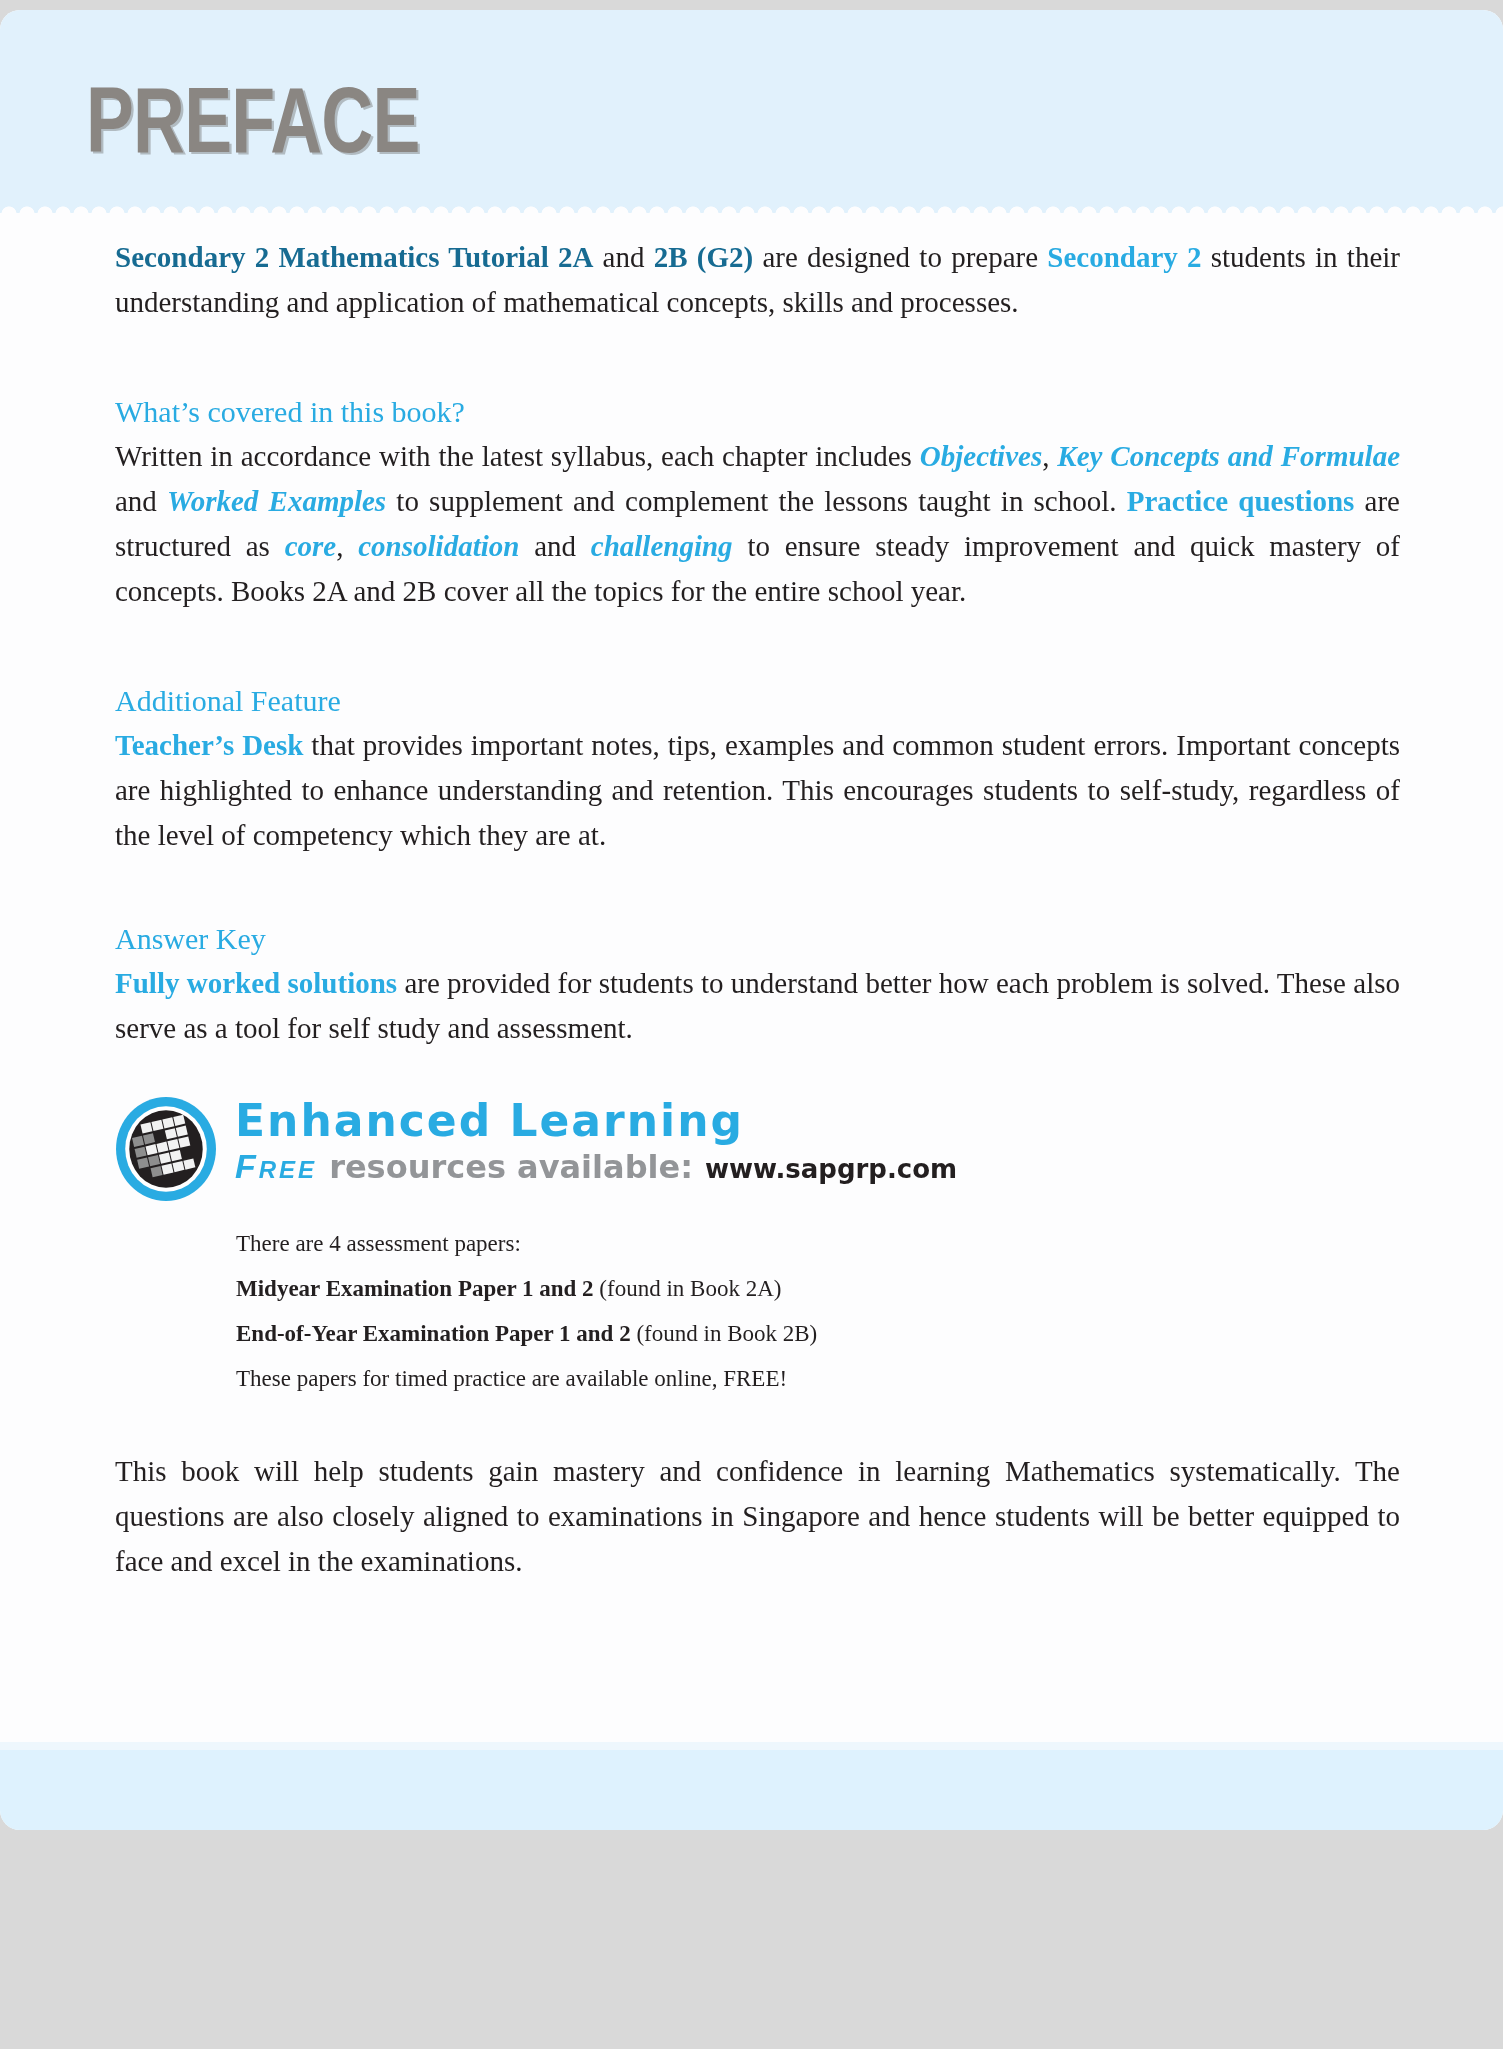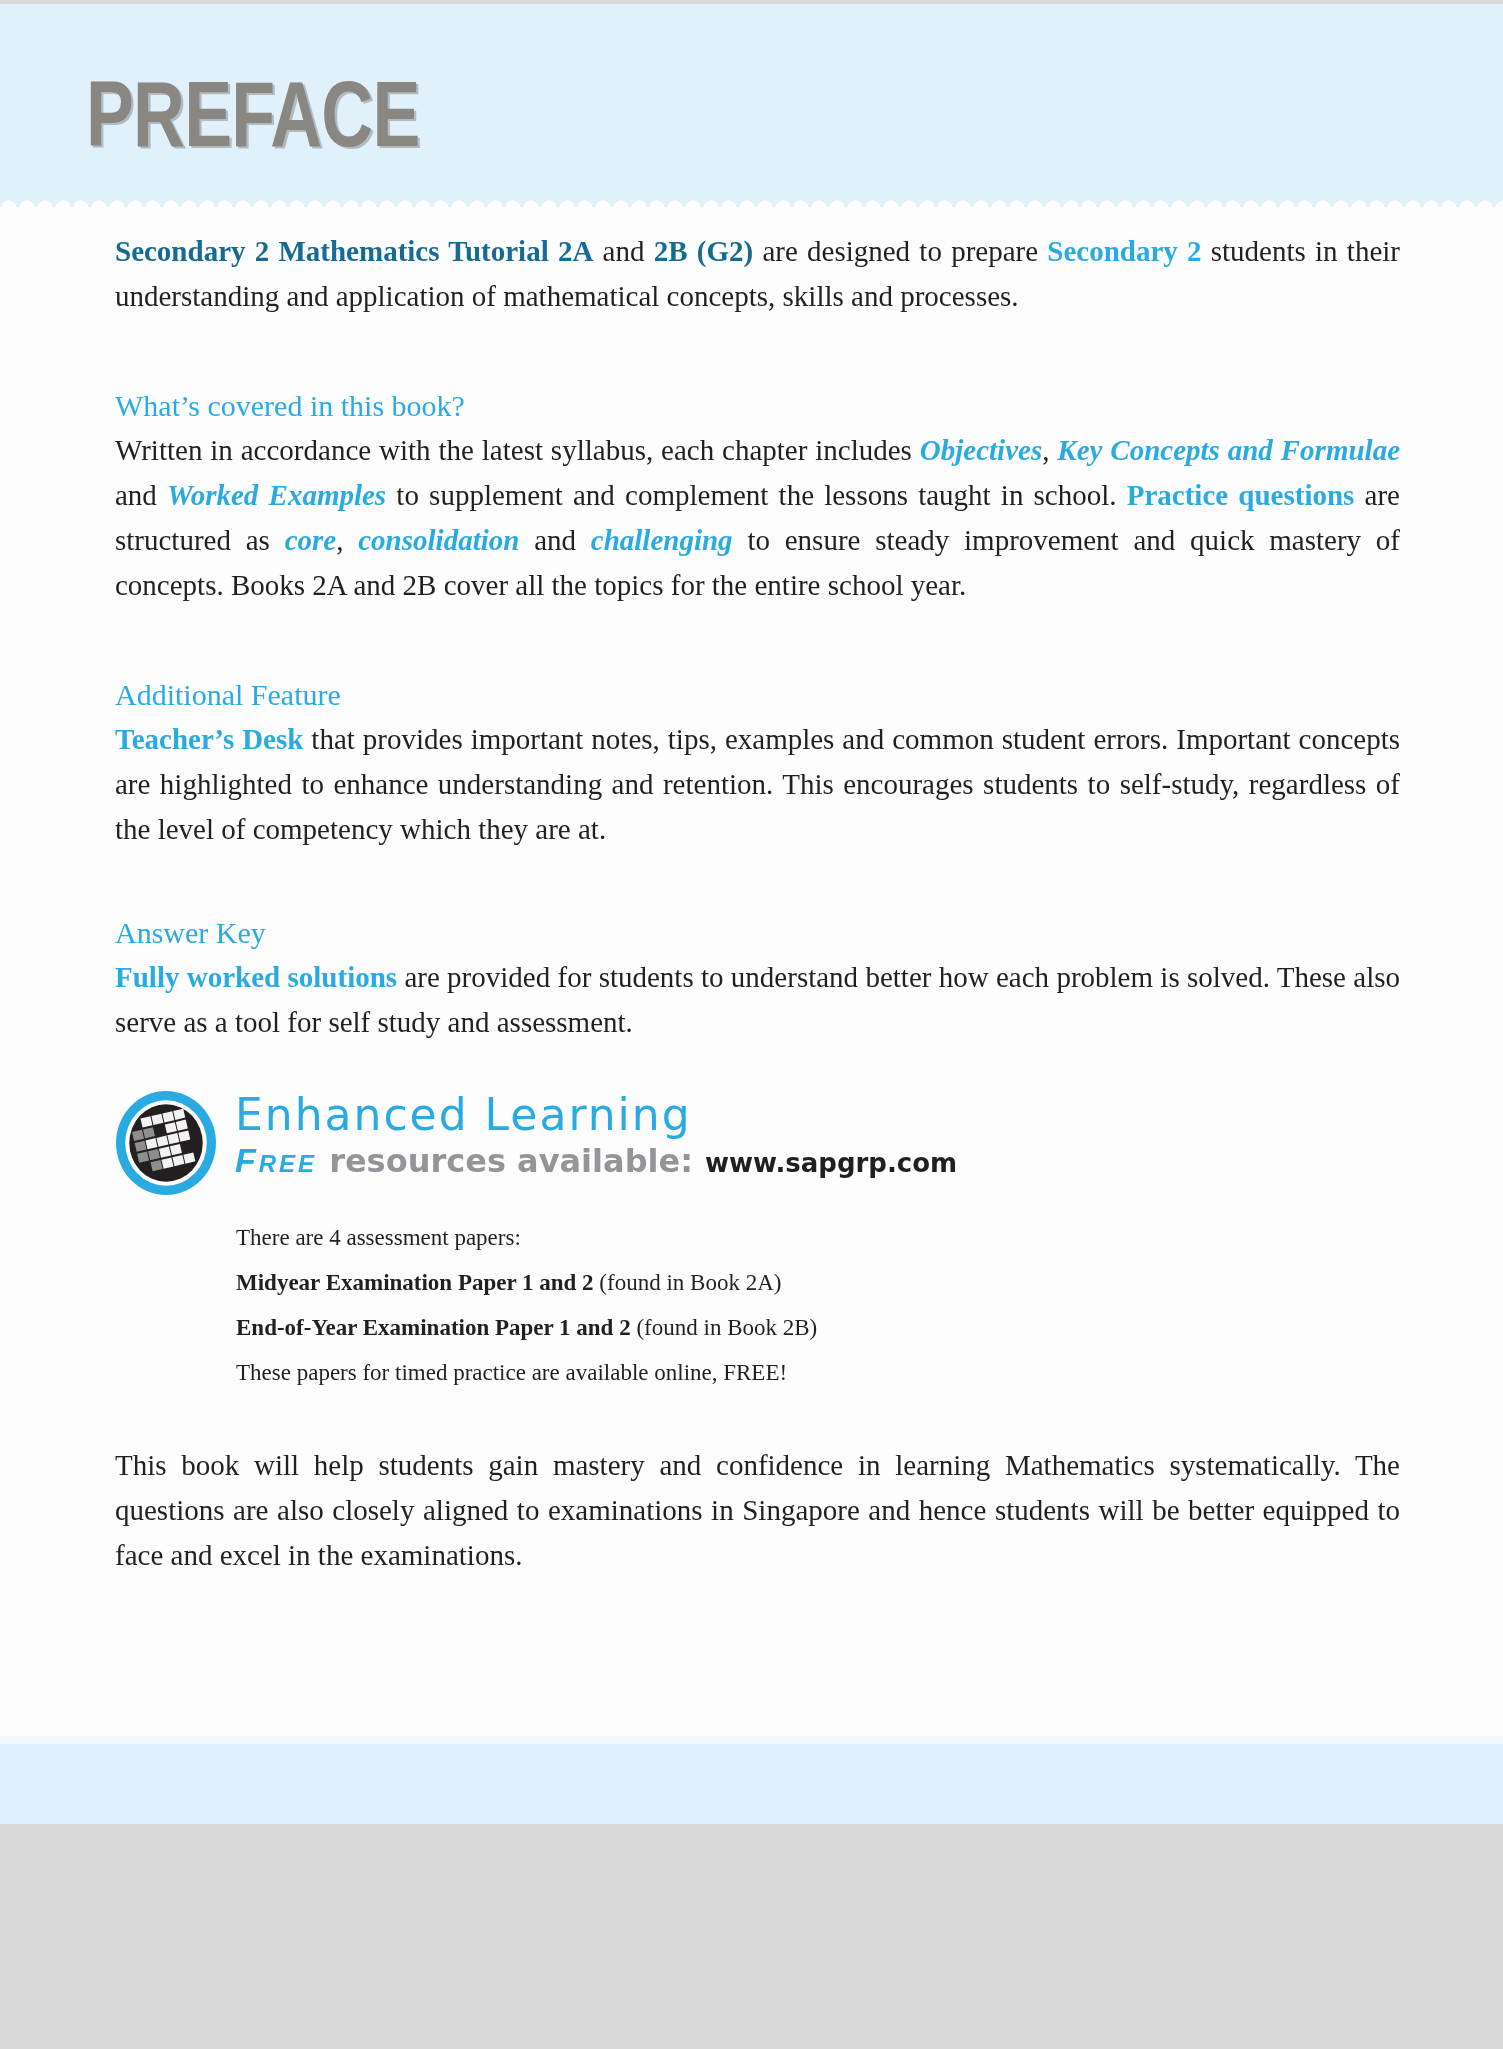--- a/index.html
+++ b/index.html
@@ -9,25 +9,26 @@
     --title-gray:#8a8682;
     --header-blue:#e1f1fc;
     --footer-blue:#def2fe;
     --tagline-gray:#939598;
   }
   *{box-sizing:border-box;}
   body{margin:0;background:#d9d9d9;}
   .page{
     position:relative;
     width:1503px;height:1820px;
-    margin:4px auto;
+    margin:10px auto;
     background:#fdfdfe;
     font-family:"Liberation Serif",serif;
     color:var(--ink);
     overflow:hidden;
+    border-radius:20px;
   }
   
   .band{height:193px;background:var(--header-blue);position:relative;}
   .page-title{
     position:absolute;left:86px;top:64px;
     font-family:"Liberation Sans",sans-serif;
     font-weight:700;font-size:92px;line-height:1;
     letter-spacing:-1px;
     color:var(--title-gray);
     transform:scaleX(.78);transform-origin:left top;
@@ -57,21 +58,21 @@
   .r-bold{font-weight:bold;}
   .r-bold-teal{font-weight:bold;color:var(--accent-teal);}
   .r-bold-cyan{font-weight:bold;color:var(--accent-cyan);}
   .r-italic-cyan{font-weight:bold;font-style:italic;color:var(--accent-cyan);}
   
   .logo-row{display:flex;align-items:flex-start;gap:18px;margin-top:44px;height:110px;}
   .logo-icon{width:102px;height:108px;flex:none;}
   .logo-text{padding-top:3px;font-family:"Liberation Sans",sans-serif;}
   .logo-title{
     font-family:"DejaVu Sans",sans-serif;
-    font-weight:normal;color:var(--accent-cyan);
+    font-weight:bold;color:var(--accent-cyan);
     font-size:44px;line-height:46px;letter-spacing:2px;
   }
   .logo-tagline{margin-top:3px;display:flex;align-items:baseline;gap:12px;}
   .free{
     font-family:"Liberation Sans",sans-serif;
     font-style:italic;font-weight:bold;
     font-variant:small-caps;
     color:var(--accent-cyan);
     font-size:34px;letter-spacing:3px;
   }

